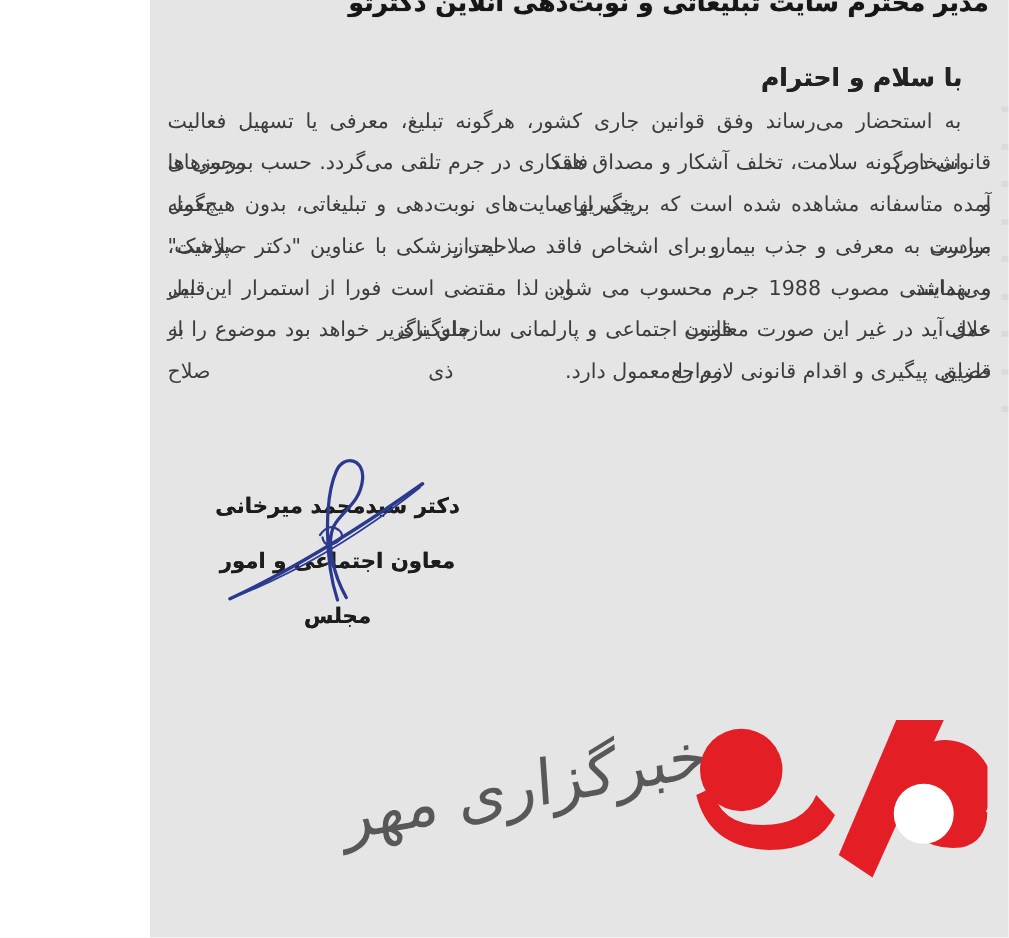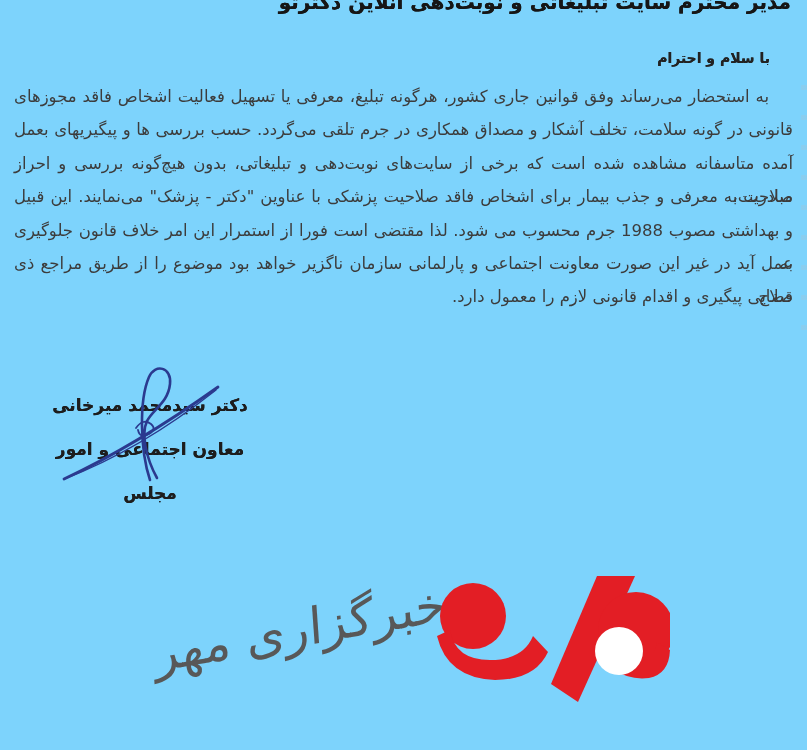--- a/index.html
+++ b/index.html
@@ -1,38 +1,38 @@
 <!DOCTYPE html>
 <html lang="fa" dir="rtl"><head>
 <meta charset="utf-8">
 <style>
   html,body{margin:0;padding:0;background:#ffffff;}
   .page{
     position:relative;
-    width:807px;height:750px;
-    background:#7dd3fc;
+    width:687px;height:750px;
+    background:#e5e5e5;
     overflow:hidden;
     font-family:"DejaVu Sans",sans-serif;
     direction:rtl;
   }
   
   .recipient{
     position:absolute;
     top:-10px;right:16px;left:10px;
     font-size:20px;font-weight:bold;
     color:#161616;
     text-align:right;
     letter-spacing:-0.2px;
     text-shadow:0 0 0.6px #161616;
     white-space:nowrap;
   }
   .salutation{
     position:absolute;
     top:50px;right:37px;
-    font-size:14px;font-weight:bold;
+    font-size:20px;font-weight:bold;
     color:#222;
     text-shadow:0 0 0.5px #222;
   }
   
   .body-text{
     position:absolute;
     top:80px;right:14px;left:14px;
     font-size:16.5px;
     color:#3c3c3c;
     line-height:33.4px;

